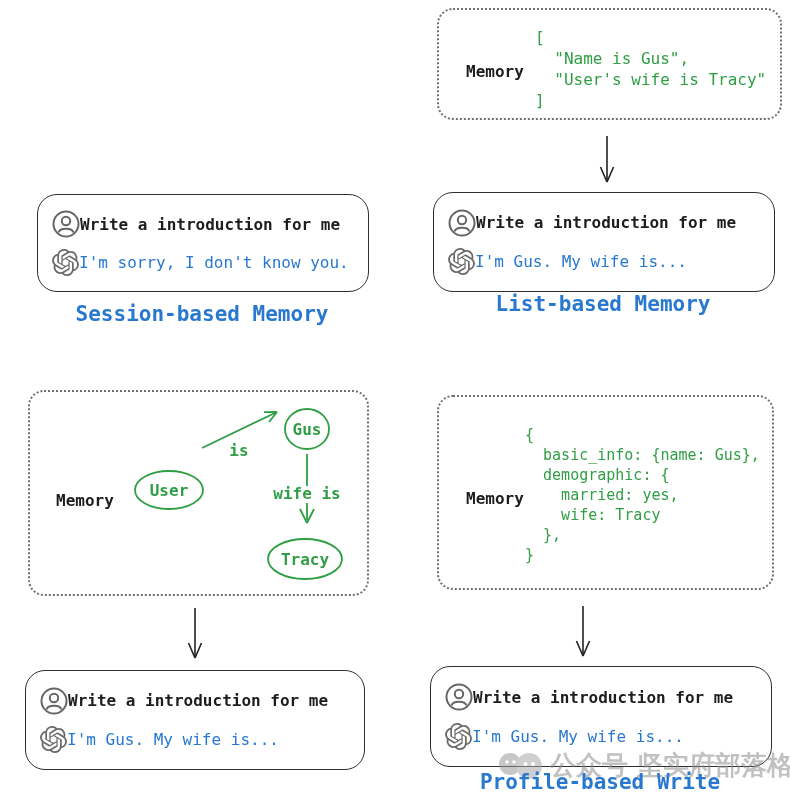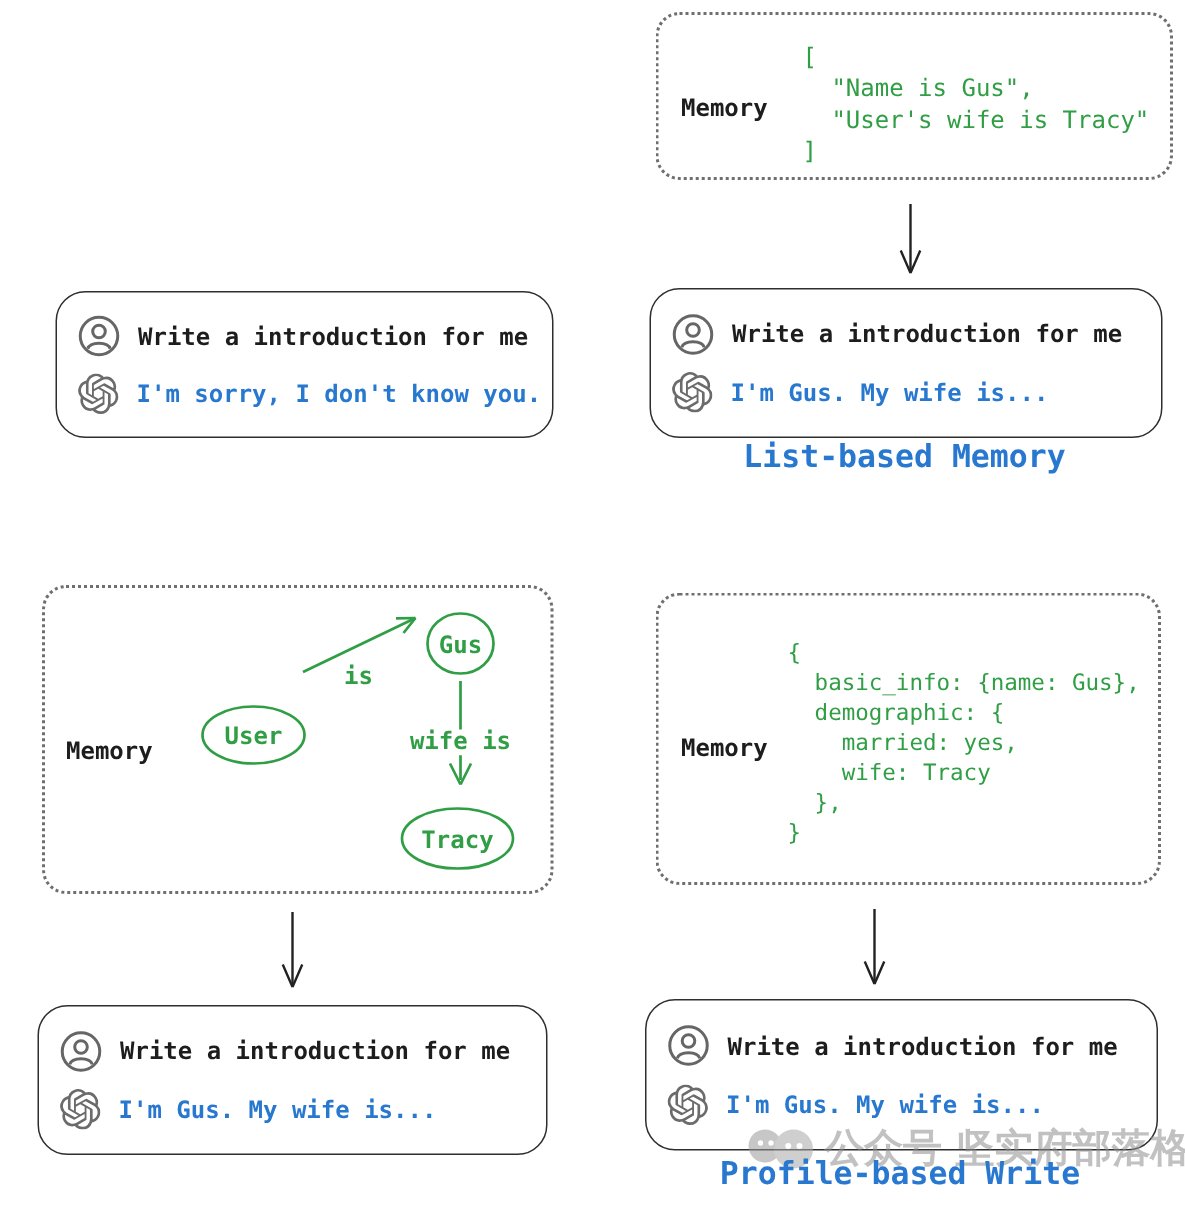--- a/index.html
+++ b/index.html
@@ -1,25 +1,25 @@
 <!DOCTYPE html>
 <html><head>
 <meta charset="utf-8">
 <style>
   html,body{margin:0;padding:0;background:#fff;}
   #stage{position:relative;width:790px;height:812px;background:#ffffff;overflow:hidden;
          font-family:"DejaVu Sans Mono","Liberation Mono",monospace;color:#1e1e1e;}
   .dotted-box{position:absolute;border:2px dotted #6f6f6f;border-radius:16px;background:#fff;}
   .chat-card{position:absolute;border:1.6px solid #2e2e2e;border-radius:20px;background:#fff;
              display:flex;flex-direction:column;justify-content:space-evenly;padding:4px 0;}
-  .chat-row{display:flex;align-items:center;gap:12px;padding-left:14px;}
+  .chat-row{display:flex;align-items:center;padding-left:14px;}
   .chat-row .txt{font-size:16px;letter-spacing:0;white-space:nowrap;}
   .prompt-txt{color:#1d1d1d;font-weight:700;}
-  .reply-txt{color:#2878d0;font-weight:700;}
-  .memory-label{position:absolute;font-size:16px;font-weight:700;color:#1d1d1d;}
+  .reply-txt{color:#2878d0;font-weight:400;}
+  .memory-label{position:absolute;font-size:16px;font-weight:700;color:#1d1d1d;margin-left:12px;}
   .code{position:absolute;margin:0;font-size:16px;line-height:21px;color:#2f9e44;
         font-family:inherit;white-space:pre;}
   .code.small{font-size:15px;line-height:20px;}
   .title-blue{position:absolute;text-align:center;color:#2878d0;font-size:21px;font-weight:700;
               letter-spacing:0;white-space:nowrap;}
   .arrow{position:absolute;}
   svg text{font-family:"DejaVu Sans Mono","Liberation Mono",monospace;}
   .graph-svg{position:absolute;inset:0;width:100%;height:100%;}
   .watermark{position:absolute;display:flex;align-items:center;gap:6px;opacity:0.55;}
   .watermark .wm-text{color:#8f8f8f;font-size:26px;font-weight:700;white-space:nowrap;
@@ -71,20 +71,21 @@
     </div>
     <div class="chat-row">
       <svg width="27" height="27" viewBox="0 0 24 24">
         <use href="#oai"></use>
         <path fill="#6b6b6b" d="M22.2819 9.8211a5.9847 5.9847 0 0 0-.5157-4.9108 6.0462 6.0462 0 0 0-6.5098-2.9A6.0651 6.0651 0 0 0 4.9807 4.1818a5.9847 5.9847 0 0 0-3.9977 2.9 6.0462 6.0462 0 0 0 .7427 7.0966 5.98 5.98 0 0 0 .511 4.9107 6.051 6.051 0 0 0 6.5146 2.9001A5.9847 5.9847 0 0 0 13.2599 24a6.0557 6.0557 0 0 0 5.7718-4.2058 5.9894 5.9894 0 0 0 3.9977-2.9001 6.0557 6.0557 0 0 0-.7475-7.073zm-9.022 12.6081a4.4755 4.4755 0 0 1-2.8764-1.0408l.1419-.0804 4.7783-2.7582a.7948.7948 0 0 0 .3927-.6813v-6.7369l2.02 1.1686a.071.071 0 0 1 .038.0615v5.5826a4.504 4.504 0 0 1-4.4945 4.4849zm-9.6607-4.1254a4.4708 4.4708 0 0 1-.5346-3.0137l.142.0852 4.783 2.7582a.7712.7712 0 0 0 .7806 0l5.8428-3.3685v2.3324a.0804.0804 0 0 1-.0332.0615L9.74 19.9502a4.4992 4.4992 0 0 1-6.1408-1.6464zM2.3408 7.8956a4.485 4.485 0 0 1 2.3655-1.9728V11.6a.7664.7664 0 0 0 .3879.6765l5.8144 3.3543-2.0201 1.1685a.0757.0757 0 0 1-.071 0l-4.8303-2.7865A4.504 4.504 0 0 1 2.3408 7.8956zm16.5963 3.8558L13.1038 8.364 15.1192 7.2a.0757.0757 0 0 1 .071 0l4.8303 2.7913a4.4944 4.4944 0 0 1-.6765 8.1042v-5.6772a.79.79 0 0 0-.407-.667zm2.0107-3.0231l-.142-.0852-4.7735-2.7818a.7759.7759 0 0 0-.7854 0L9.409 9.2297V6.8974a.0662.0662 0 0 1 .0284-.0615l4.8303-2.7866a4.4992 4.4992 0 0 1 6.6802 4.66zM8.3065 12.863l-2.02-1.1638a.0804.0804 0 0 1-.038-.0567V6.0742a4.4992 4.4992 0 0 1 7.3757-3.4537l-.142.0805L8.704 5.459a.7948.7948 0 0 0-.3927.6813zm1.0976-2.3654l2.602-1.4998 2.6069 1.4998v2.9994l-2.5974 1.4997-2.6067-1.4997z"></path>
       </svg>
       <span class="txt reply-txt">I'm Gus. My wife is...</span>
     </div>
   </div>
 
+  <div class="title-blue" style="left:37px;top:302px;width:330px;">Session-based Memory</div>
   <div class="title-blue" style="left:433px;top:292px;width:340px;">List-based Memory</div>
 
   <div class="dotted-box" style="left:28px;top:390px;width:337px;height:202px;">
     <span class="memory-label" style="left:14px;top:99px;">Memory</span>
     <svg class="graph-svg" viewBox="0 0 337 202">
 
       <ellipse cx="139" cy="98" rx="34" ry="19" fill="none" stroke="#2f9e44" stroke-width="1.8"></ellipse>
       <text x="139" y="104" text-anchor="middle" font-size="16" font-weight="700" fill="#2f9e44">User</text>
 
       <ellipse cx="277" cy="37" rx="22" ry="20" fill="none" stroke="#2f9e44" stroke-width="1.8"></ellipse>

